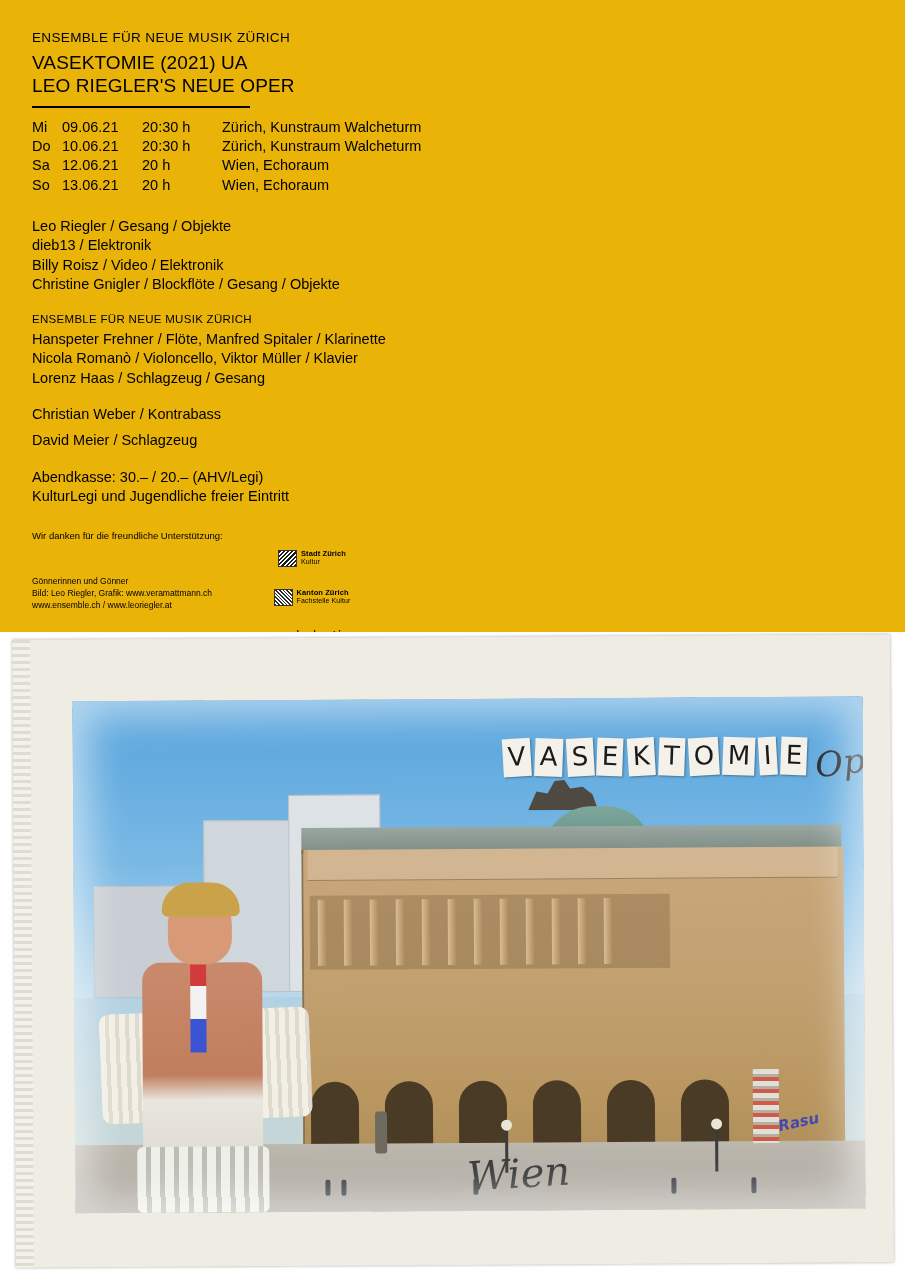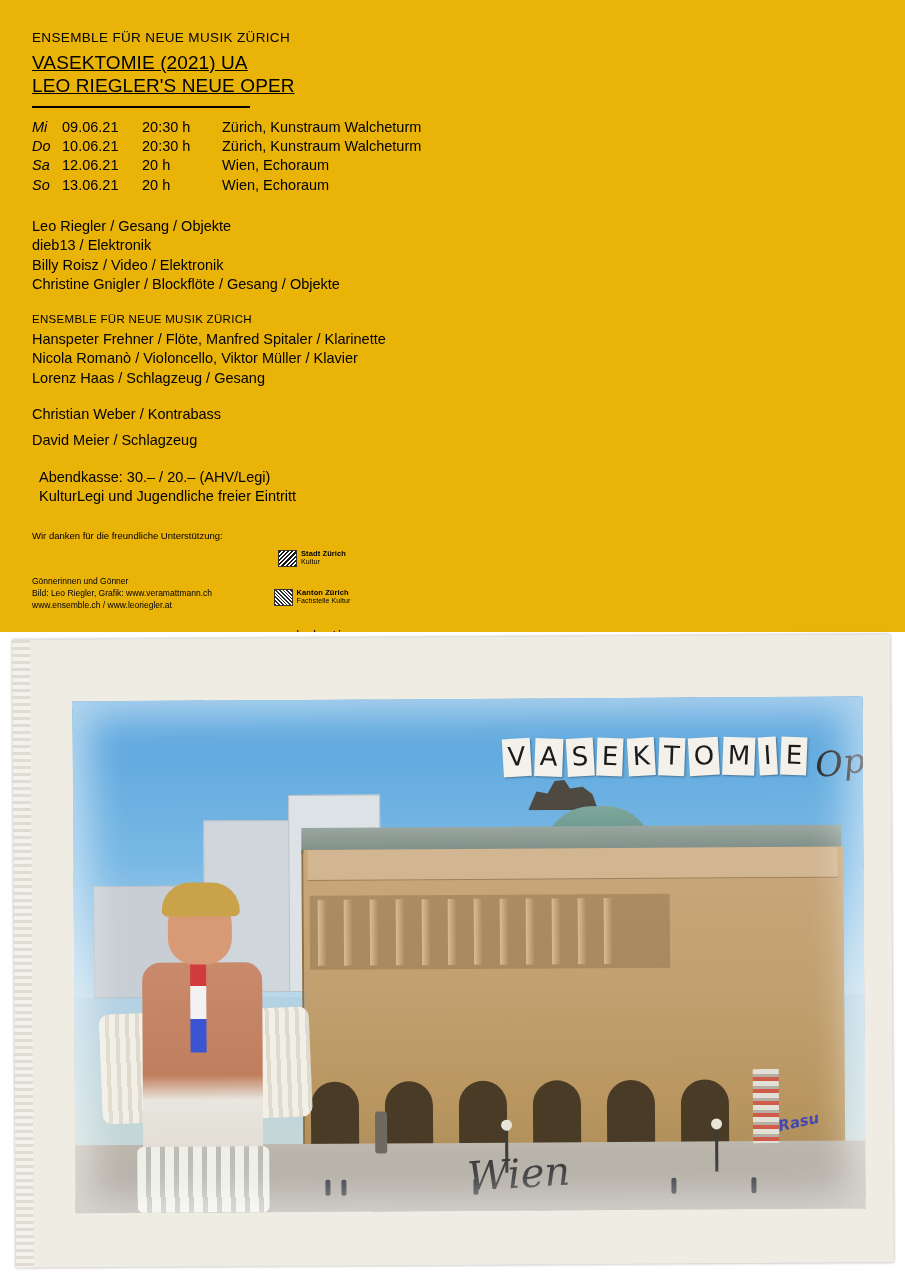--- a/index.html
+++ b/index.html
@@ -35,41 +35,40 @@
   .ensemble-line {
     font-size: 13.5px;
     letter-spacing: 0.35px;
     line-height: 1.25;
     margin-bottom: 4px;
   }
   .title-line {
     font-size: 19px;
     line-height: 1.22;
     letter-spacing: 0.1px;
-    text-decoration: underline;
   }
 
   .rule {
     border: none;
     border-top: 2px solid #000;
     margin: 9px 0 10px 0;
     width: 218px;
   }
 
   table.dates {
     border-collapse: collapse;
     font-size: 14.5px;
     line-height: 1.32;
   }
   table.dates td {
     padding: 0 0 0 0;
     vertical-align: top;
     white-space: nowrap;
   }
-  td.day { width: 30px; font-style: italic; }
+  td.day { width: 30px; }
   td.date { width: 80px; }
   td.time { width: 80px; }
   td.venue { }
 
   .gap-lg { height: 22px; }
   .gap-md { height: 17px; }
   .gap-sm { height: 7px; }
 
   .credit {
     font-size: 14.5px;
@@ -78,21 +77,20 @@
   }
   .small-caps-line {
     font-size: 11.5px;
     letter-spacing: 0.3px;
     line-height: 1.5;
     margin-bottom: 1px;
   }
   .price {
     font-size: 14.5px;
     line-height: 1.36;
-    margin-left: 7px;
   }
 
   .thanks {
     font-size: 9.5px;
     line-height: 1.4;
     margin-top: 0;
   }
 
   .logos {
     display: flex;

